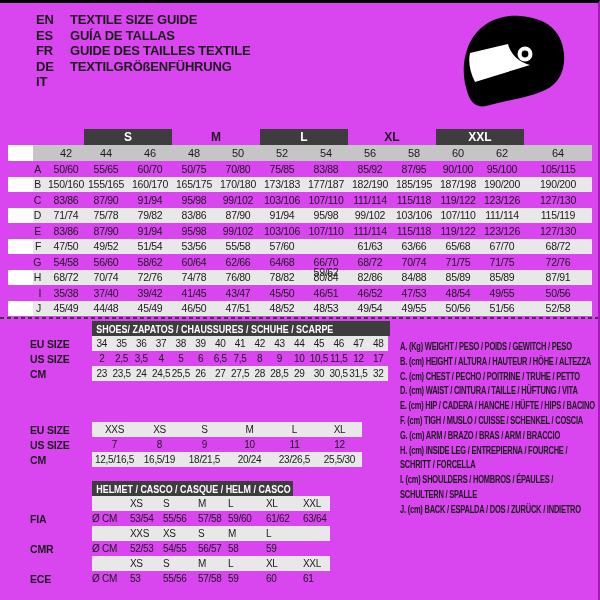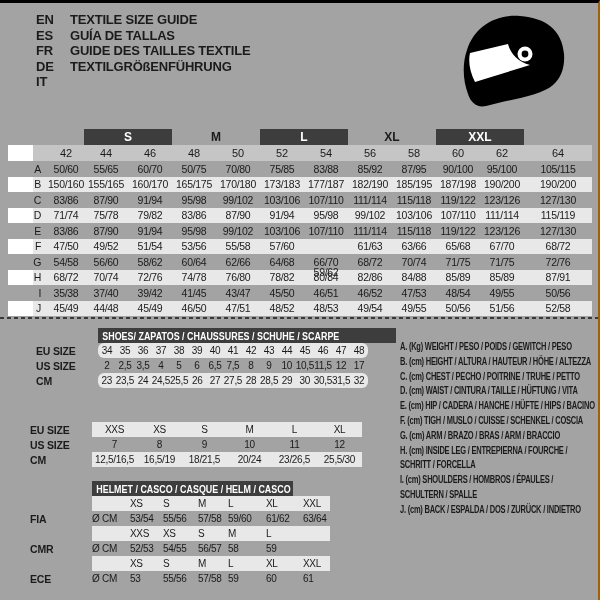--- a/index.html
+++ b/index.html
@@ -1,19 +1,19 @@
 <!DOCTYPE html>
 <html style="--bar-dark: #3d3d3d; --gray-med: #c5c5c5; --gray-light: #e8e8e8;"><head>
 <meta charset="utf-8">
 <style>
   * { margin:0; padding:0; box-sizing:border-box; }
   html,body { background:#fff; }
   #page {
-    position:relative; width:600px; height:600px; background:#a3a3a3;
-    border-top:3px solid #000; border-right:2px solid #a16207;
+    position:relative; width:600px; height:600px; background:#d946ef;
+    border-top:3px solid #000; border-right:2px solid #a21caf;
     font-family:"Liberation Sans","DejaVu Sans",sans-serif; color:#1b1b1b;
     overflow:hidden;
   }
   
   .langs { position:absolute; left:36px; top:9px; }
   .lang-row { display:flex; height:15.5px; align-items:center; font-weight:bold; font-size:13px; letter-spacing:-0.2px; }
   .lang-code { width:34px; }
   .lang-text { white-space:nowrap; }
   
   .helmet-svg { position:absolute; left:458px; top:8px; }
@@ -32,23 +32,23 @@
   
   .divider { position:absolute; left:0; top:314px; width:598px; height:2px;
     background:repeating-linear-gradient(90deg,#3a3a3a 0 4px,rgba(0,0,0,0) 4px 7px); }
   
   .sect { position:absolute; left:0; }
   .sect .bar { position:absolute; left:92px; height:15px; background:var(--bar-dark,#3d3d3d); color:#fff; display:flex; align-items:center; overflow:visible; }
   .bar-text { font-weight:bold; font-size:10.5px; white-space:nowrap; transform:scaleX(0.85); transform-origin:0 50%; padding-left:5px; }
   .sect .srow { position:absolute; left:92px; display:flex; font-size:10px; letter-spacing:-0.3px; }
   .sect .srow.shaded { background:var(--gray-light,#e8e8e8); }
   .sect .rlabel { position:absolute; left:30px; font-weight:bold; font-size:10.5px; letter-spacing:-0.2px; height:15px; display:flex; align-items:center; white-space:nowrap; }
-  #shoes  { top:325px; width:400px; height:64px;margin-left:6px; }
+  #shoes  { top:318px; width:400px; height:64px; }
   #shoes .bar { top:0; width:298px; }
-  #shoes .srow { width:270px; height:15px;border-radius:6px; }
+  #shoes .srow { width:296px; height:15px; }
   #shoes .srow .cell { flex:1; }
   #gloves { top:404px; width:400px; height:64px; }
   #gloves .bar { top:0; width:238px; }
   #gloves .srow { width:270px; height:15px; }
   #gloves .srow .cell { width:45px; }
   #helmet { top:478px; width:400px; height:108px; }
   #helmet .bar { top:0; width:201px; }
   #helmet .srow { width:238px; height:15px; }
   #helmet .srow .cell { justify-content:flex-start; }
   

